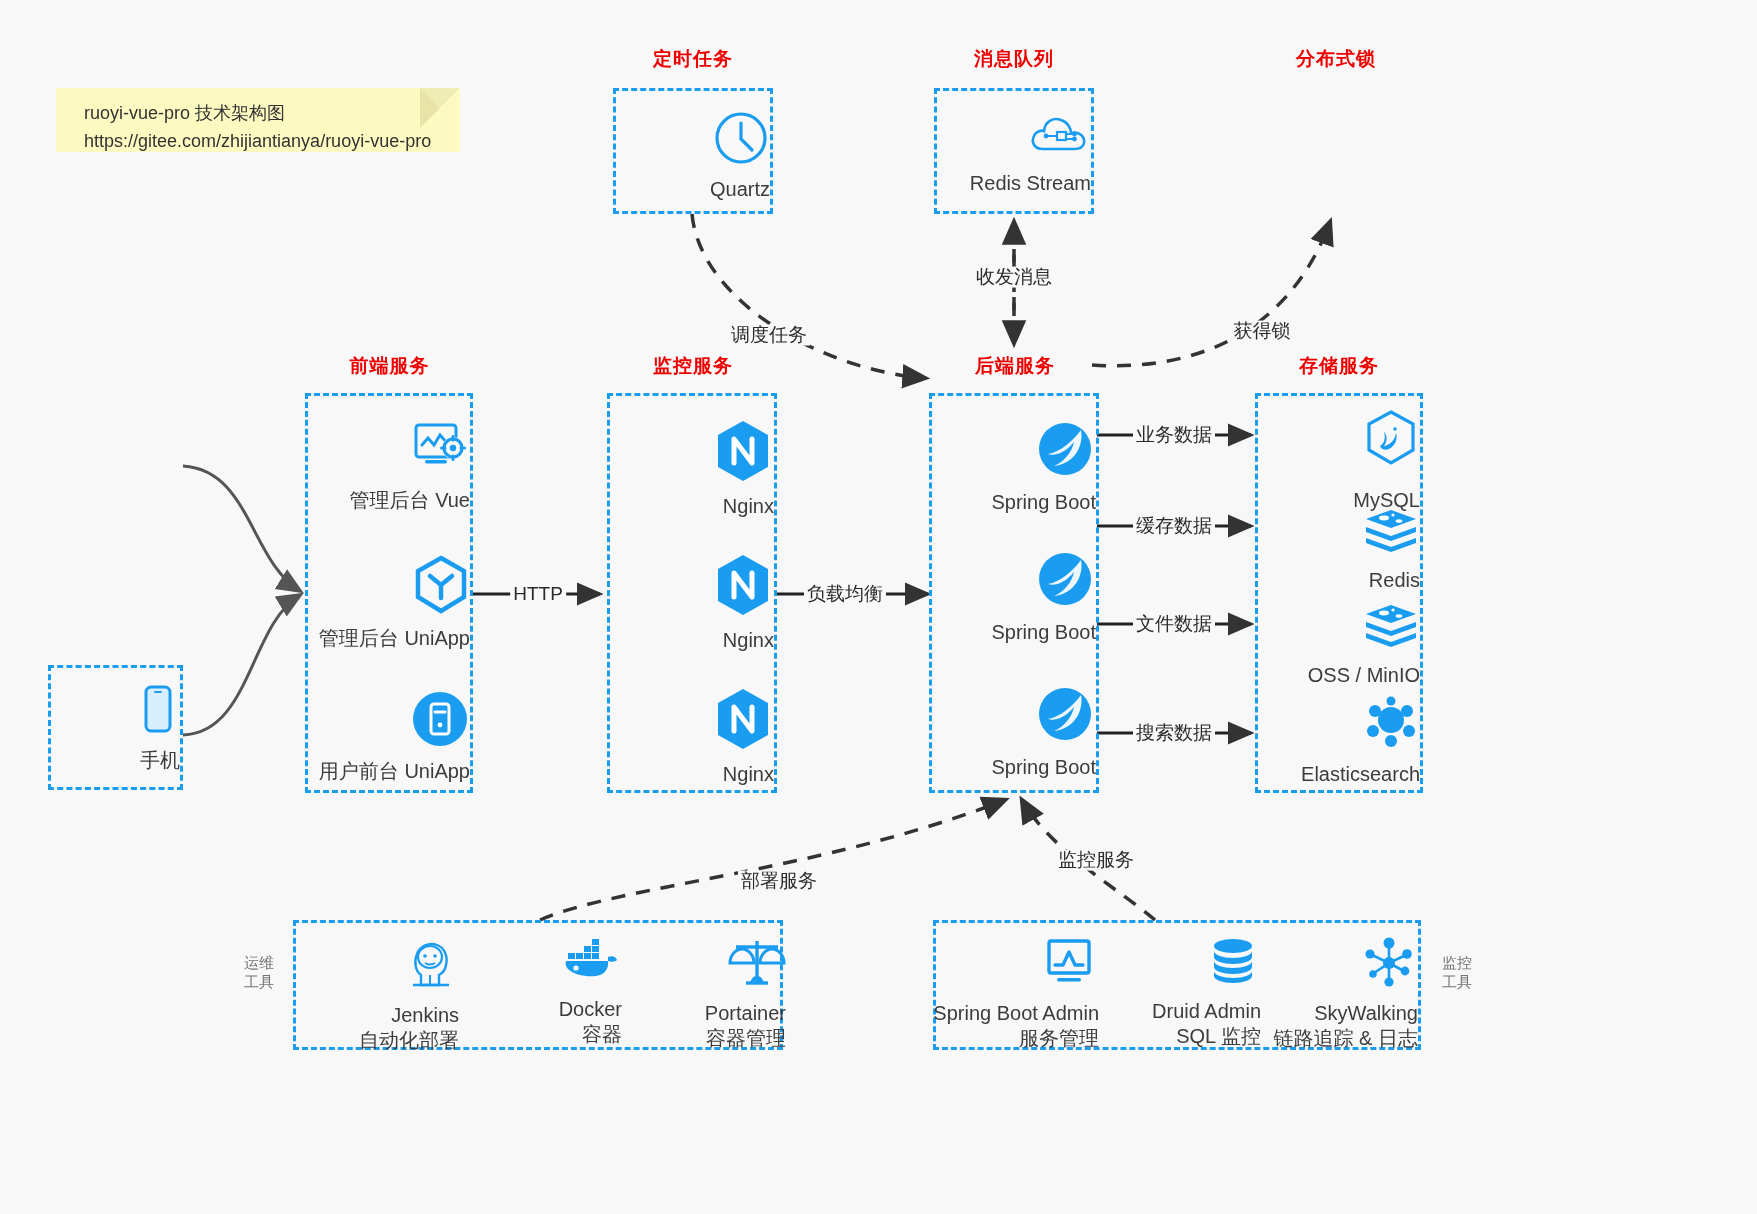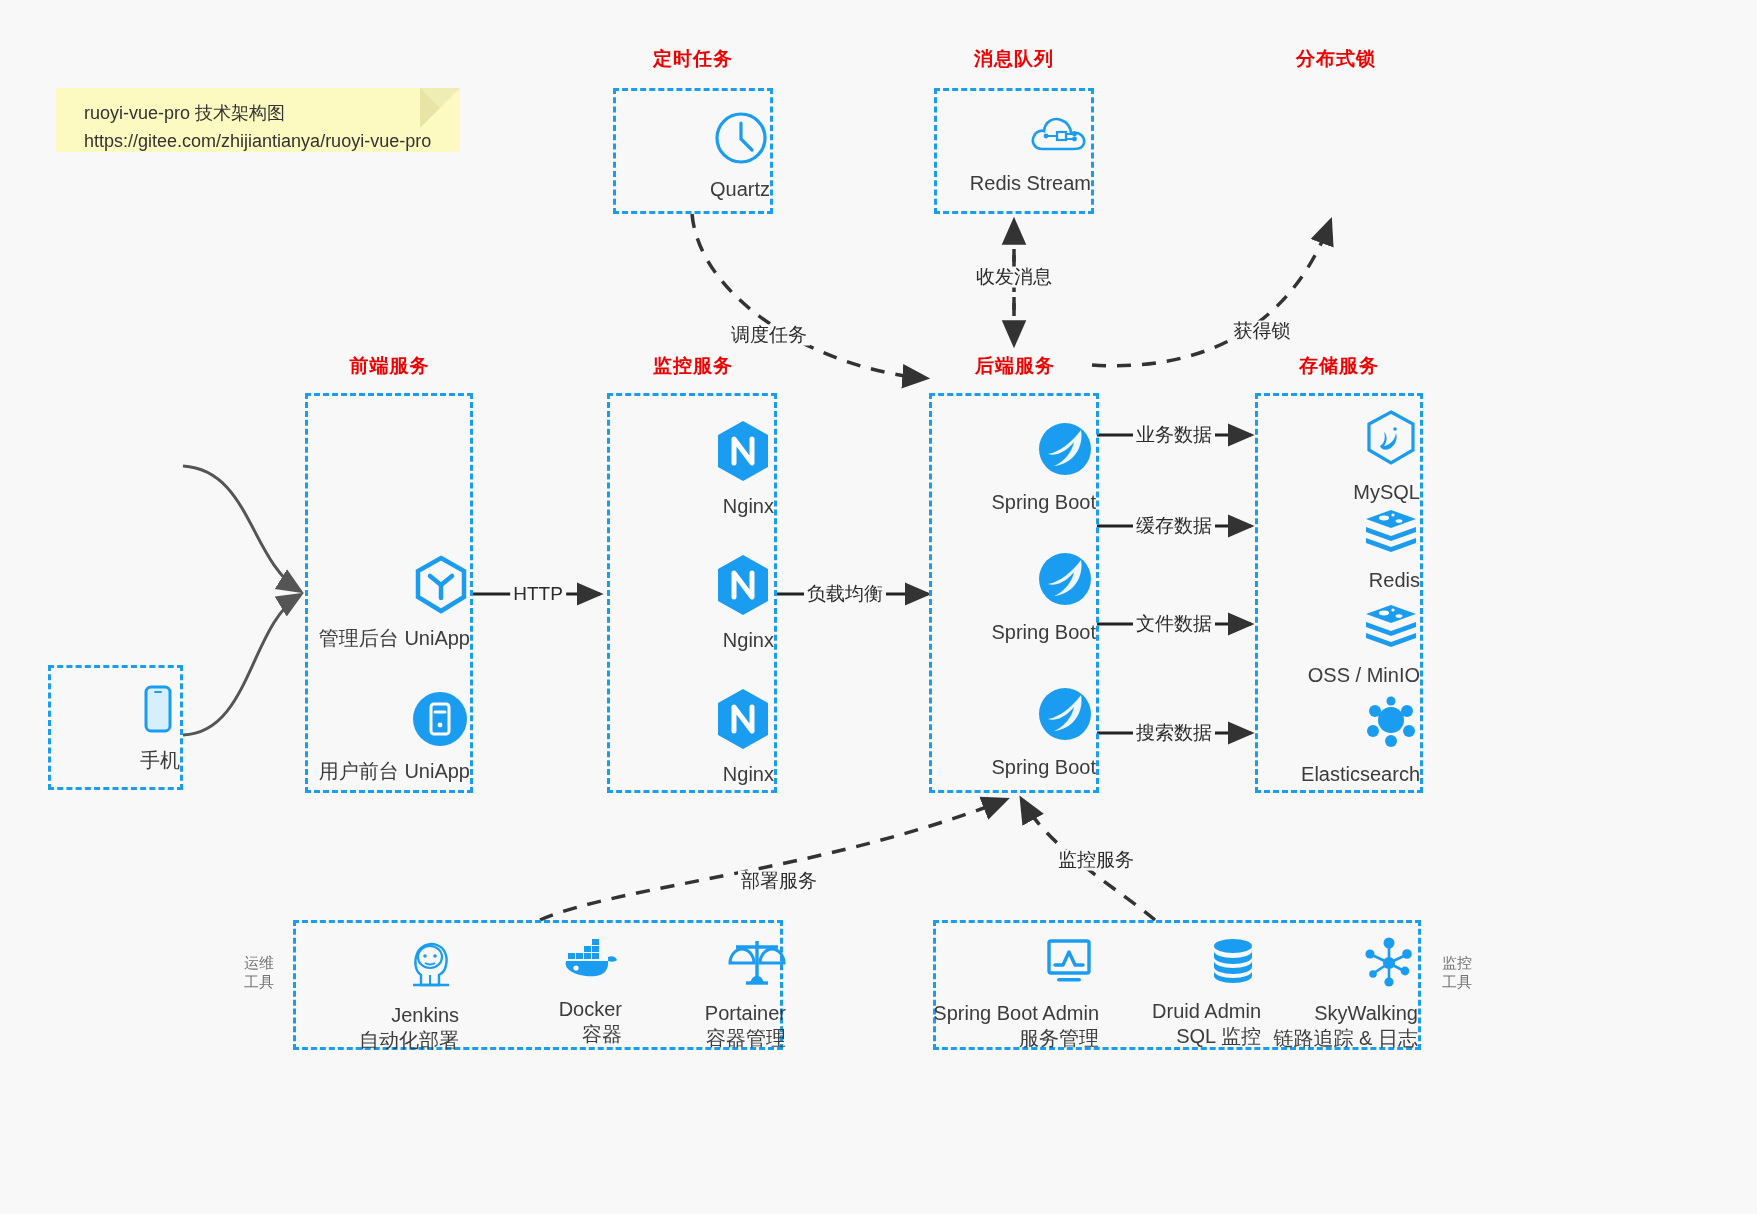--- a/index.html
+++ b/index.html
@@ -183,20 +183,39 @@
           <rect x="10" y="5" width="24" height="44" rx="5" fill="#d7eefc" stroke="#1a9cf0" stroke-width="3"></rect>
           <line x1="19" y1="10" x2="25" y2="10" stroke="#1a9cf0" stroke-width="1.8" stroke-linecap="round"></line>
         </svg>
       </span>
       <span class="cell-label">手机</span>
     </div>
   </div>
 
   <div class="grp-title" style="left:307px; top:353px; width:165px;">前端服务</div>
   <div class="node" style="left:305px; top:393px; width:168px; height:400px;">
+    <div class="cell" style="top:22px;">
+      <span class="icon">
+        <svg width="62" height="60" viewBox="0 0 62 60">
+          <rect x="8" y="7" width="40" height="32" rx="3" fill="none" stroke="#1a9cf0" stroke-width="3"></rect>
+          <path d="M14 27 L20 20 L26 27 L32 17 L40 26" fill="none" stroke="#1a9cf0" stroke-width="3" stroke-linecap="round"></path>
+          <rect x="17" y="42" width="22" height="3.4" rx="1.7" fill="#1a9cf0"></rect>
+          <circle cx="45" cy="30" r="11" fill="#f8f8f8"></circle>
+          <circle cx="45" cy="30" r="9" fill="none" stroke="#1a9cf0" stroke-width="3.2"></circle>
+          <circle cx="45" cy="30" r="3.2" fill="#1a9cf0"></circle>
+          <g stroke="#1a9cf0" stroke-width="3" stroke-linecap="round">
+            <line x1="45" y1="18.5" x2="45" y2="22"></line>
+              <line x1="45" y1="38" x2="45" y2="41.5"></line>
+            <line x1="33.5" y1="30" x2="37" y2="30"></line>
+              <line x1="53" y1="30" x2="56.5" y2="30"></line>
+          </g>
+        </svg>
+      </span>
+      <span class="cell-label">管理后台 Vue</span>
+    </div>
     <div class="cell" style="top:158px;">
       <span class="icon">
         <svg width="58" height="62" viewBox="0 0 58 62">
           <path d="M29 4 L52 17 V43 L29 57 L6 43 V17 Z" fill="none" stroke="#1a9cf0" stroke-width="4.5"></path>
           <path d="M18 22 L29 31 L40 22" fill="none" stroke="#1a9cf0" stroke-width="4.5" stroke-linecap="round" stroke-linejoin="round"></path>
           <line x1="29" y1="31" x2="29" y2="44" stroke="#1a9cf0" stroke-width="4.5" stroke-linecap="round"></line>
         </svg>
       </span>
       <span class="cell-label">管理后台 UniApp</span>
     </div>
@@ -270,21 +289,21 @@
           <circle cx="31" cy="31" r="26" fill="#1a9cf0"></circle>
           <path d="M47 12 C50 28 40 46 20 48 C30 44 38 34 40 24 C30 36 20 38 14 36 C26 34 38 24 47 12 Z" fill="#fff" opacity="0.92"></path>
         </svg>
       </span>
       <span class="cell-label">Spring Boot</span>
     </div>
   </div>
 
   <div class="grp-title" style="left:1255px; top:353px; width:168px;">存储服务</div>
   <div class="node" style="left:1255px; top:393px; width:168px; height:400px;">
-    <div class="cell" style="top:12px;">
+    <div class="cell" style="top:12px;gap:8px;">
       <span class="icon">
         <svg width="58" height="62" viewBox="0 0 58 62">
           <path d="M29 4 L51 16 V42 L29 55 L7 42 V16 Z" fill="none" stroke="#1a9cf0" stroke-width="3.2"></path>
           <path d="M18 38 C22 36 24 30 22 24 C26 28 25 34 22 38 C28 37 33 32 34 25 C36 31 33 38 27 41 C23 43 19 41 18 38 Z" fill="#1a9cf0"></path>
           <circle cx="33" cy="21" r="1.8" fill="#1a9cf0"></circle>
         </svg>
       </span>
       <span class="cell-label">MySQL</span>
     </div>
     <div class="cell" style="top:110px;">

